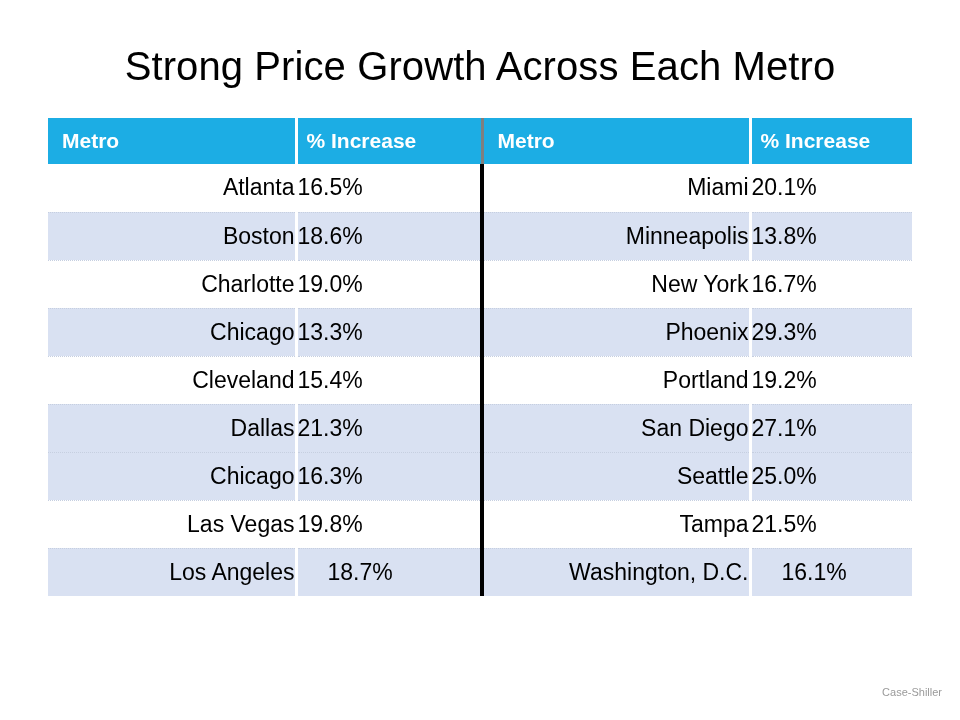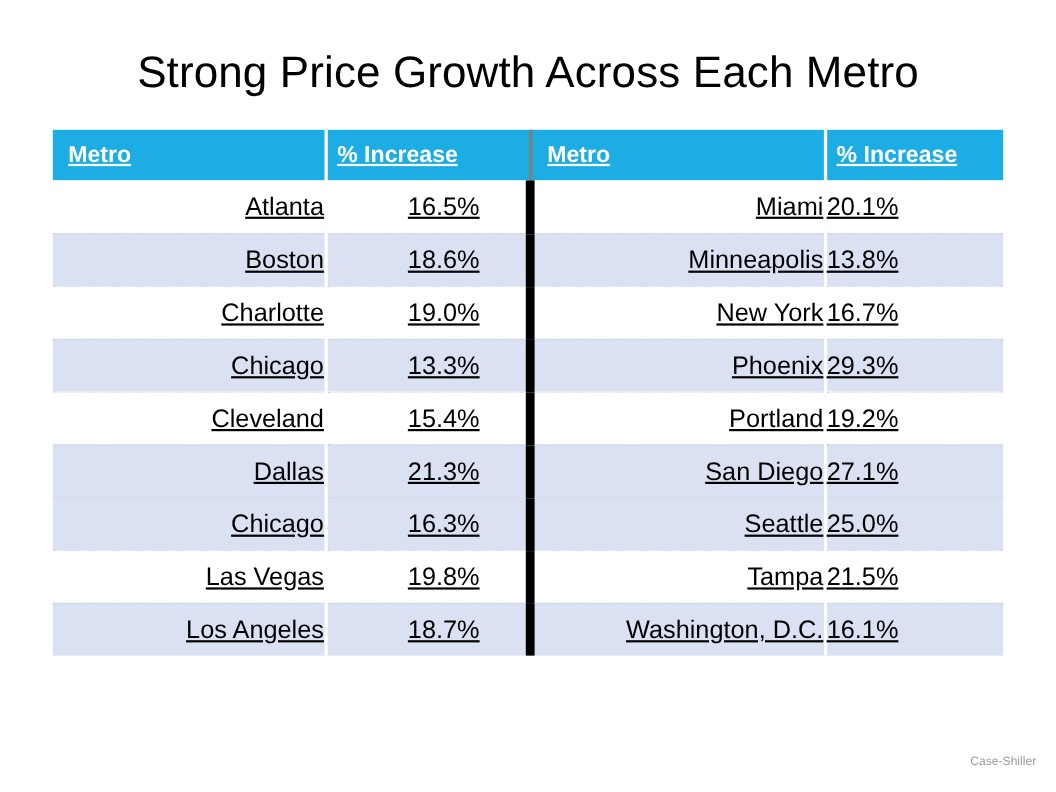--- a/index.html
+++ b/index.html
@@ -41,21 +41,20 @@
     table-layout: fixed;
   }
   .metro-table th,
   .metro-table td {
     padding: 0;
     margin: 0;
     height: 48px;
     vertical-align: middle;
     font-weight: 400;
     box-sizing: border-box;
-    text-decoration: underline;
   }
   
   .metro-table thead th {
     background: #1CADE4;
     color: #FFFFFF;
     font-size: 21px;
     font-weight: 700;
     height: 46px;
   }
   th.h-metro-a {
@@ -84,30 +83,30 @@
   .metro-table tbody tr.row-alt td {
     background: #D9E1F2;
   }
   .metro-table tbody td {
     color: #000000;
     font-size: 23px;
     border-bottom: 1px dotted #C6CFE0;
   }
   .metro-table tbody tr:last-child td {
     border-bottom: none;
+    padding-left: 30px;
   }
   td.c-metro-a {
     text-align: right;
     padding-left: 14px;
     border-right: 3px solid #FFFFFF;
   }
   td.c-pct-a {
-    text-align: right;
     padding-right: 42px;
-    border-right: 8px solid #000000;
+    border-right: 4px solid #000000;
   }
   td.c-metro-b {
     text-align: right;
     padding-left: 16px;
     border-right: 3px solid #FFFFFF;
   }
   td.c-pct-b {
     padding-right: 24px;
   }
   .source-note {

